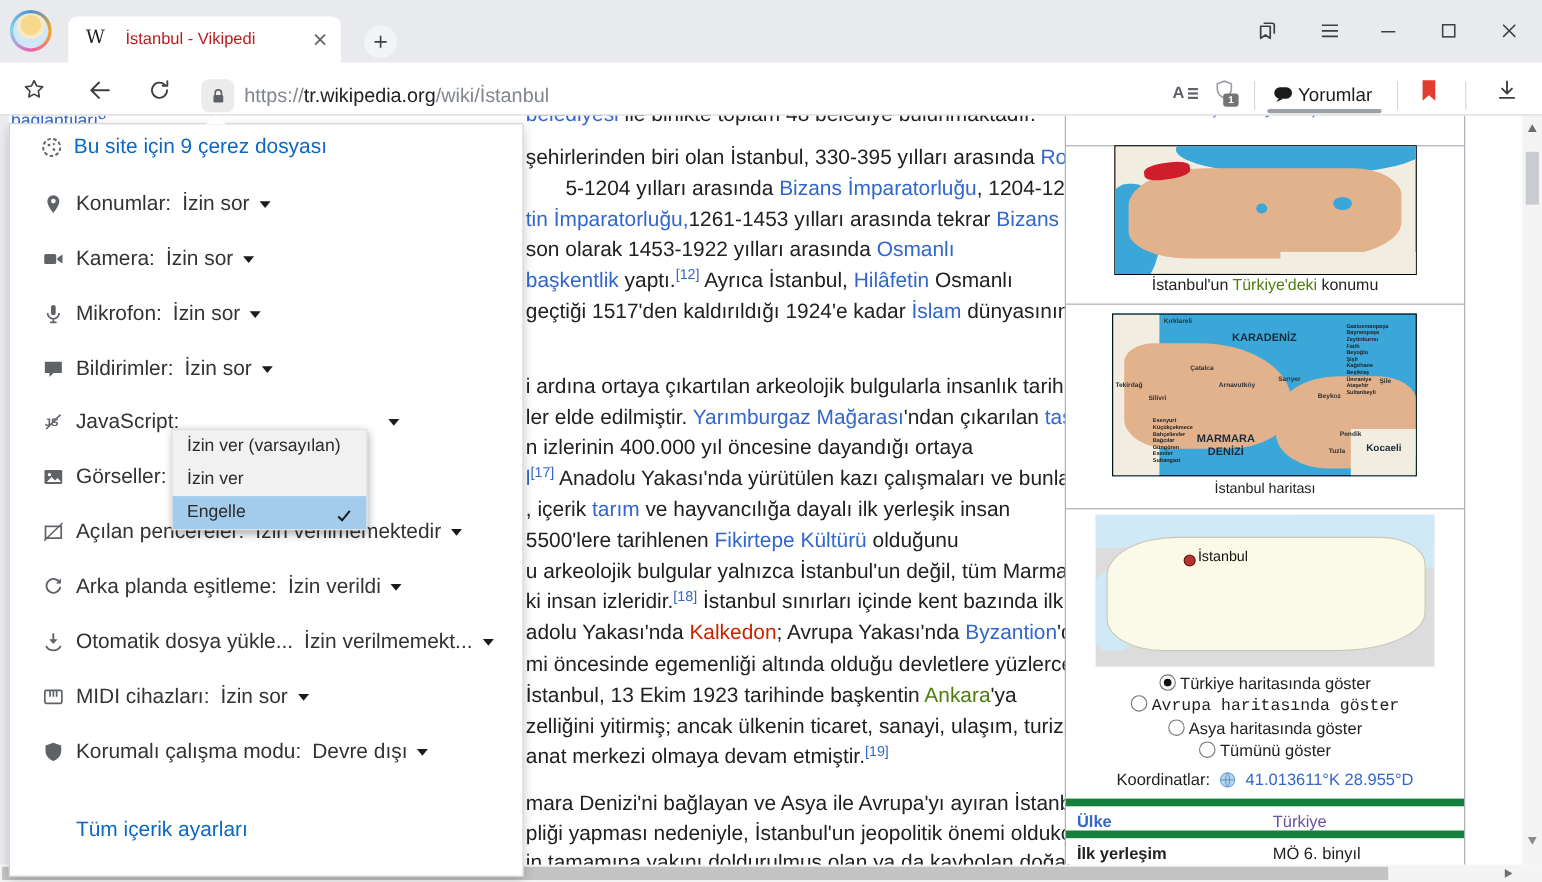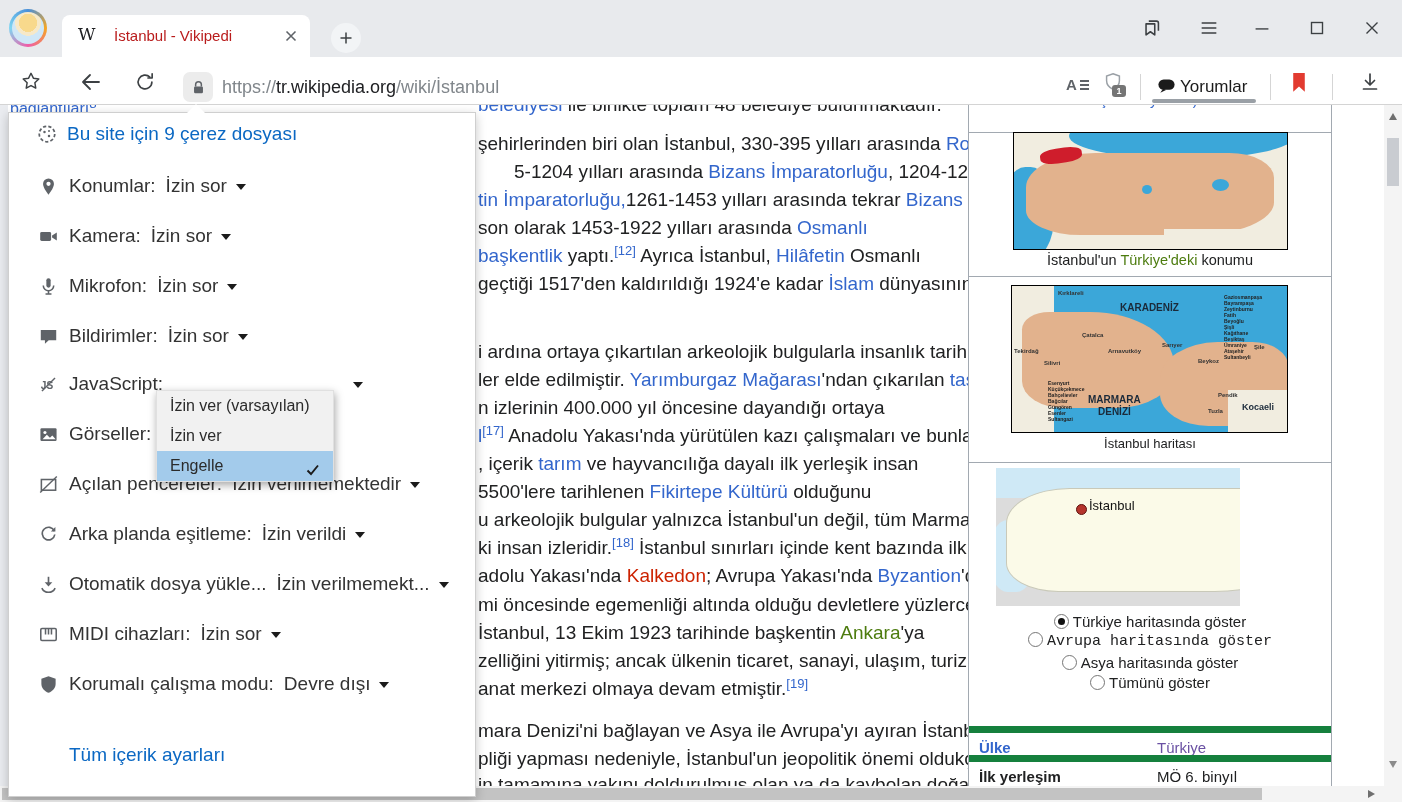--- a/index.html
+++ b/index.html
@@ -64,21 +64,21 @@
   .ditem.sel{background:#a3cbeb}
   .ditem .chk{position:absolute;right:12px;top:7px;width:16px;height:16px}
   
   #infobox{position:absolute;left:968px;top:105px;width:364px;height:681px;background:#fff;z-index:2;
            border-left:1px solid #a2a9b1;border-right:1px solid #a2a9b1;box-sizing:border-box}
   .divider{position:absolute;left:0;width:100%;border-top:1px solid #a2a9b1}
   #topcap{position:absolute;left:0;top:-13px;width:100%;text-align:center;font-size:14.5px;color:#3366cc;white-space:nowrap}
   .mapframe{position:absolute;border:1.5px solid #000;overflow:hidden;box-sizing:border-box}
   #map1{left:44px;top:27px;width:275px;height:118px;background:#f1ede0}
   #map2{left:42px;top:180px;width:277px;height:148px;background:#3ba7d9}
-  #map3{left:27px;top:363px;width:244px;height:138px;background:#dcdcdc;border:none}
+  #map3{left:27px;top:363px;width:308px;height:138px;background:#dcdcdc;border:none}
   .cap{position:absolute;width:100%;text-align:center;color:#202122}
   #map1cap{top:147px;font-size:14.5px}
   #map2cap{top:331px;font-size:13px}
   .blob{position:absolute}
   .mlabel{position:absolute;font-weight:bold;color:#1b2a3a;white-space:nowrap}
   .tinylist div{font-size:5px;line-height:6px;color:#222;font-weight:bold;white-space:nowrap}
   .radiorow{position:absolute;left:0;width:100%;text-align:center;height:20px;line-height:20px;font-size:15px;color:#202122}
   .radio{display:inline-block;width:13px;height:13px;border:1px solid #767676;border-radius:50%;background:#fff;
          vertical-align:-2px;margin-right:4px;position:relative}
   .radio.sel::after{content:"";position:absolute;left:3px;top:3px;width:7px;height:7px;border-radius:50%;background:#111}
@@ -317,20 +317,30 @@
     <div class="blob" style="left:80px;top:36px;width:9px;height:9px;background:#b5342c;border:1px solid #5e120e;border-radius:50%"></div>
     <div class="mlabel" style="left:93px;top:30px;font-size:13px;font-weight:normal;color:#111">İstanbul</div>
   </div>
   <div id="radios">
       <div class="radiorow" style="top: 507px;"><span class="radio sel"></span><span>Türkiye haritasında göster</span></div>
       <div class="radiorow" style="top: 527px; font-family: Liberation Mono, monospace;"><span class="radio"></span><span>Avrupa haritasında göster</span></div>
       <div class="radiorow" style="top: 548px;"><span class="radio"></span><span>Asya haritasında göster</span></div>
       <div class="radiorow" style="top: 568px;"><span class="radio"></span><span>Tümünü göster</span></div>
     </div>
 
+  <div id="coordsrow">
+    <span>Koordinatlar:</span>
+    <span class="globe">
+      <svg viewBox="0 0 16 16" width="16" height="16">
+          <circle cx="8" cy="8" r="6.5" fill="#b9d6ef" stroke="#6fa7d8"></circle>
+          <path d="M1.8 8h12.4M8 1.5c2.3 1.8 2.3 11.2 0 13M8 1.5c-2.3 1.8-2.3 11.2 0 13" fill="none" stroke="#4d85c0" stroke-width=".8"></path>
+        </svg>
+    </span>
+    <span class="cval">41.013611°K 28.955°D</span>
+  </div>
 
   <div id="tablerows">
       <div class="trow" style="top: 621px;">
         <span class="tl link">Ülke</span>
         <span class="tv visited">Türkiye</span>
       </div>
       <div class="trow" style="top: 650px;">
         <span class="tl">İlk yerleşim</span>
         <span class="tv">MÖ 6. binyıl</span>
       </div>

